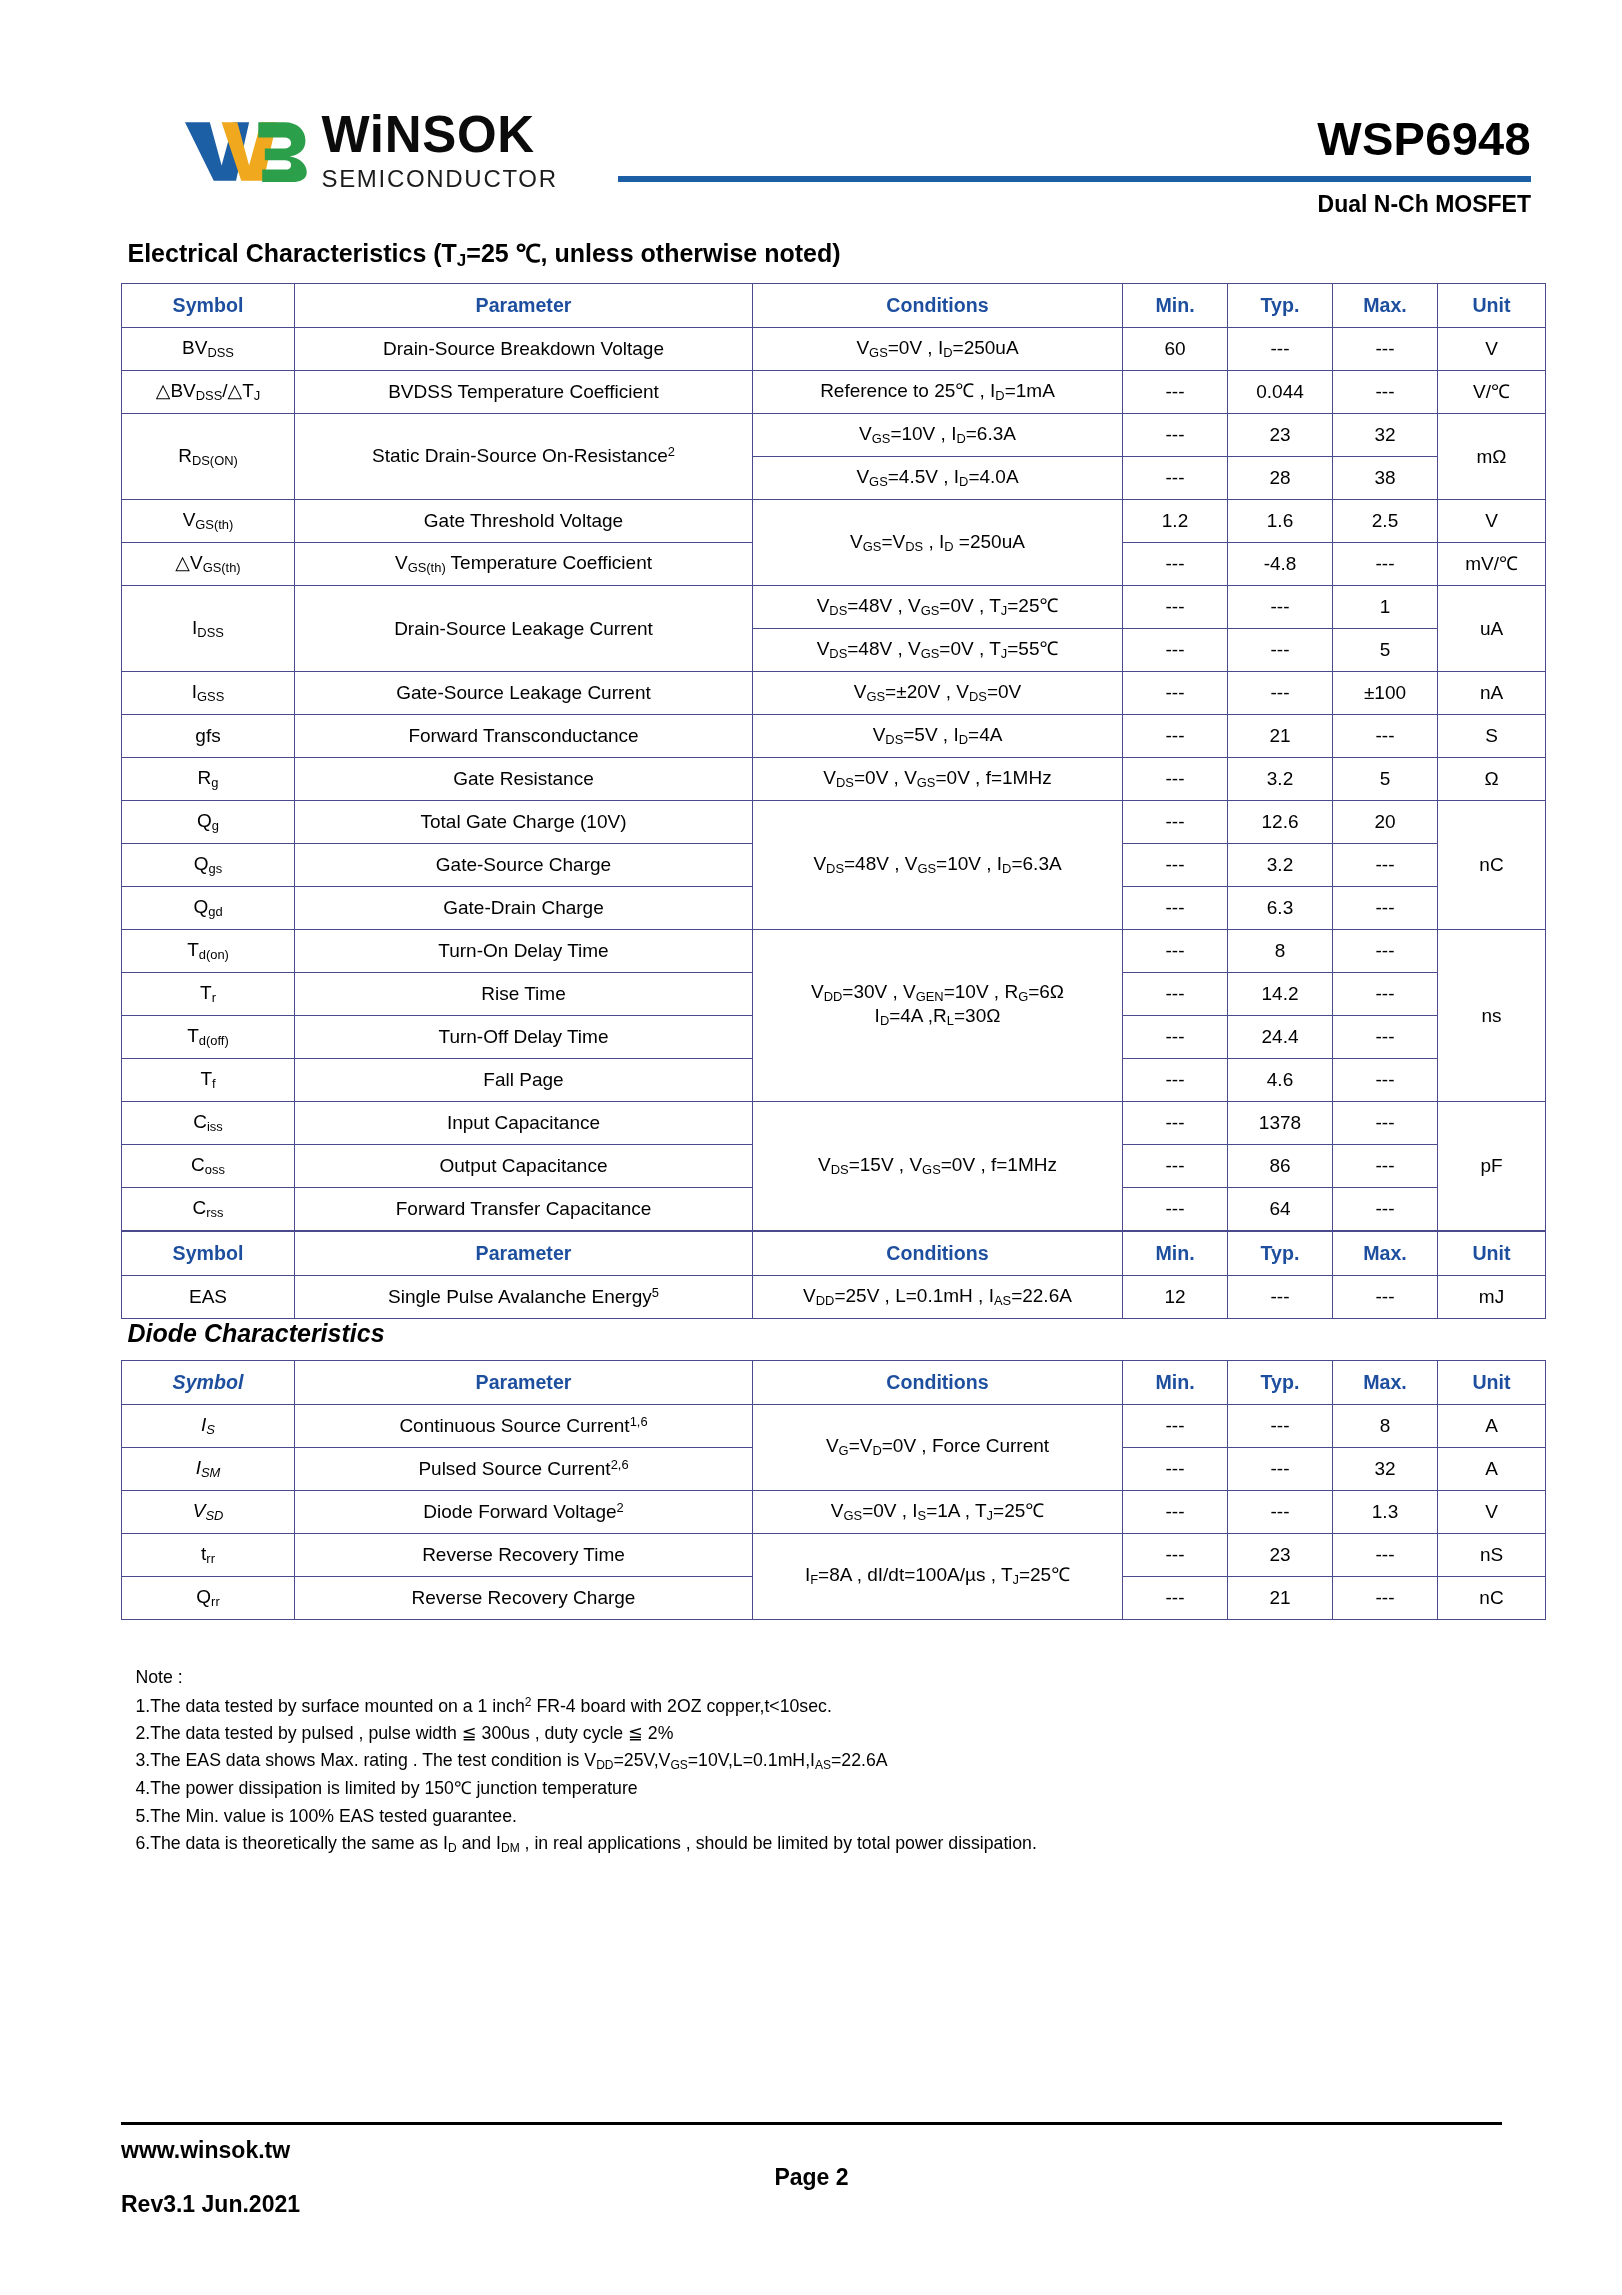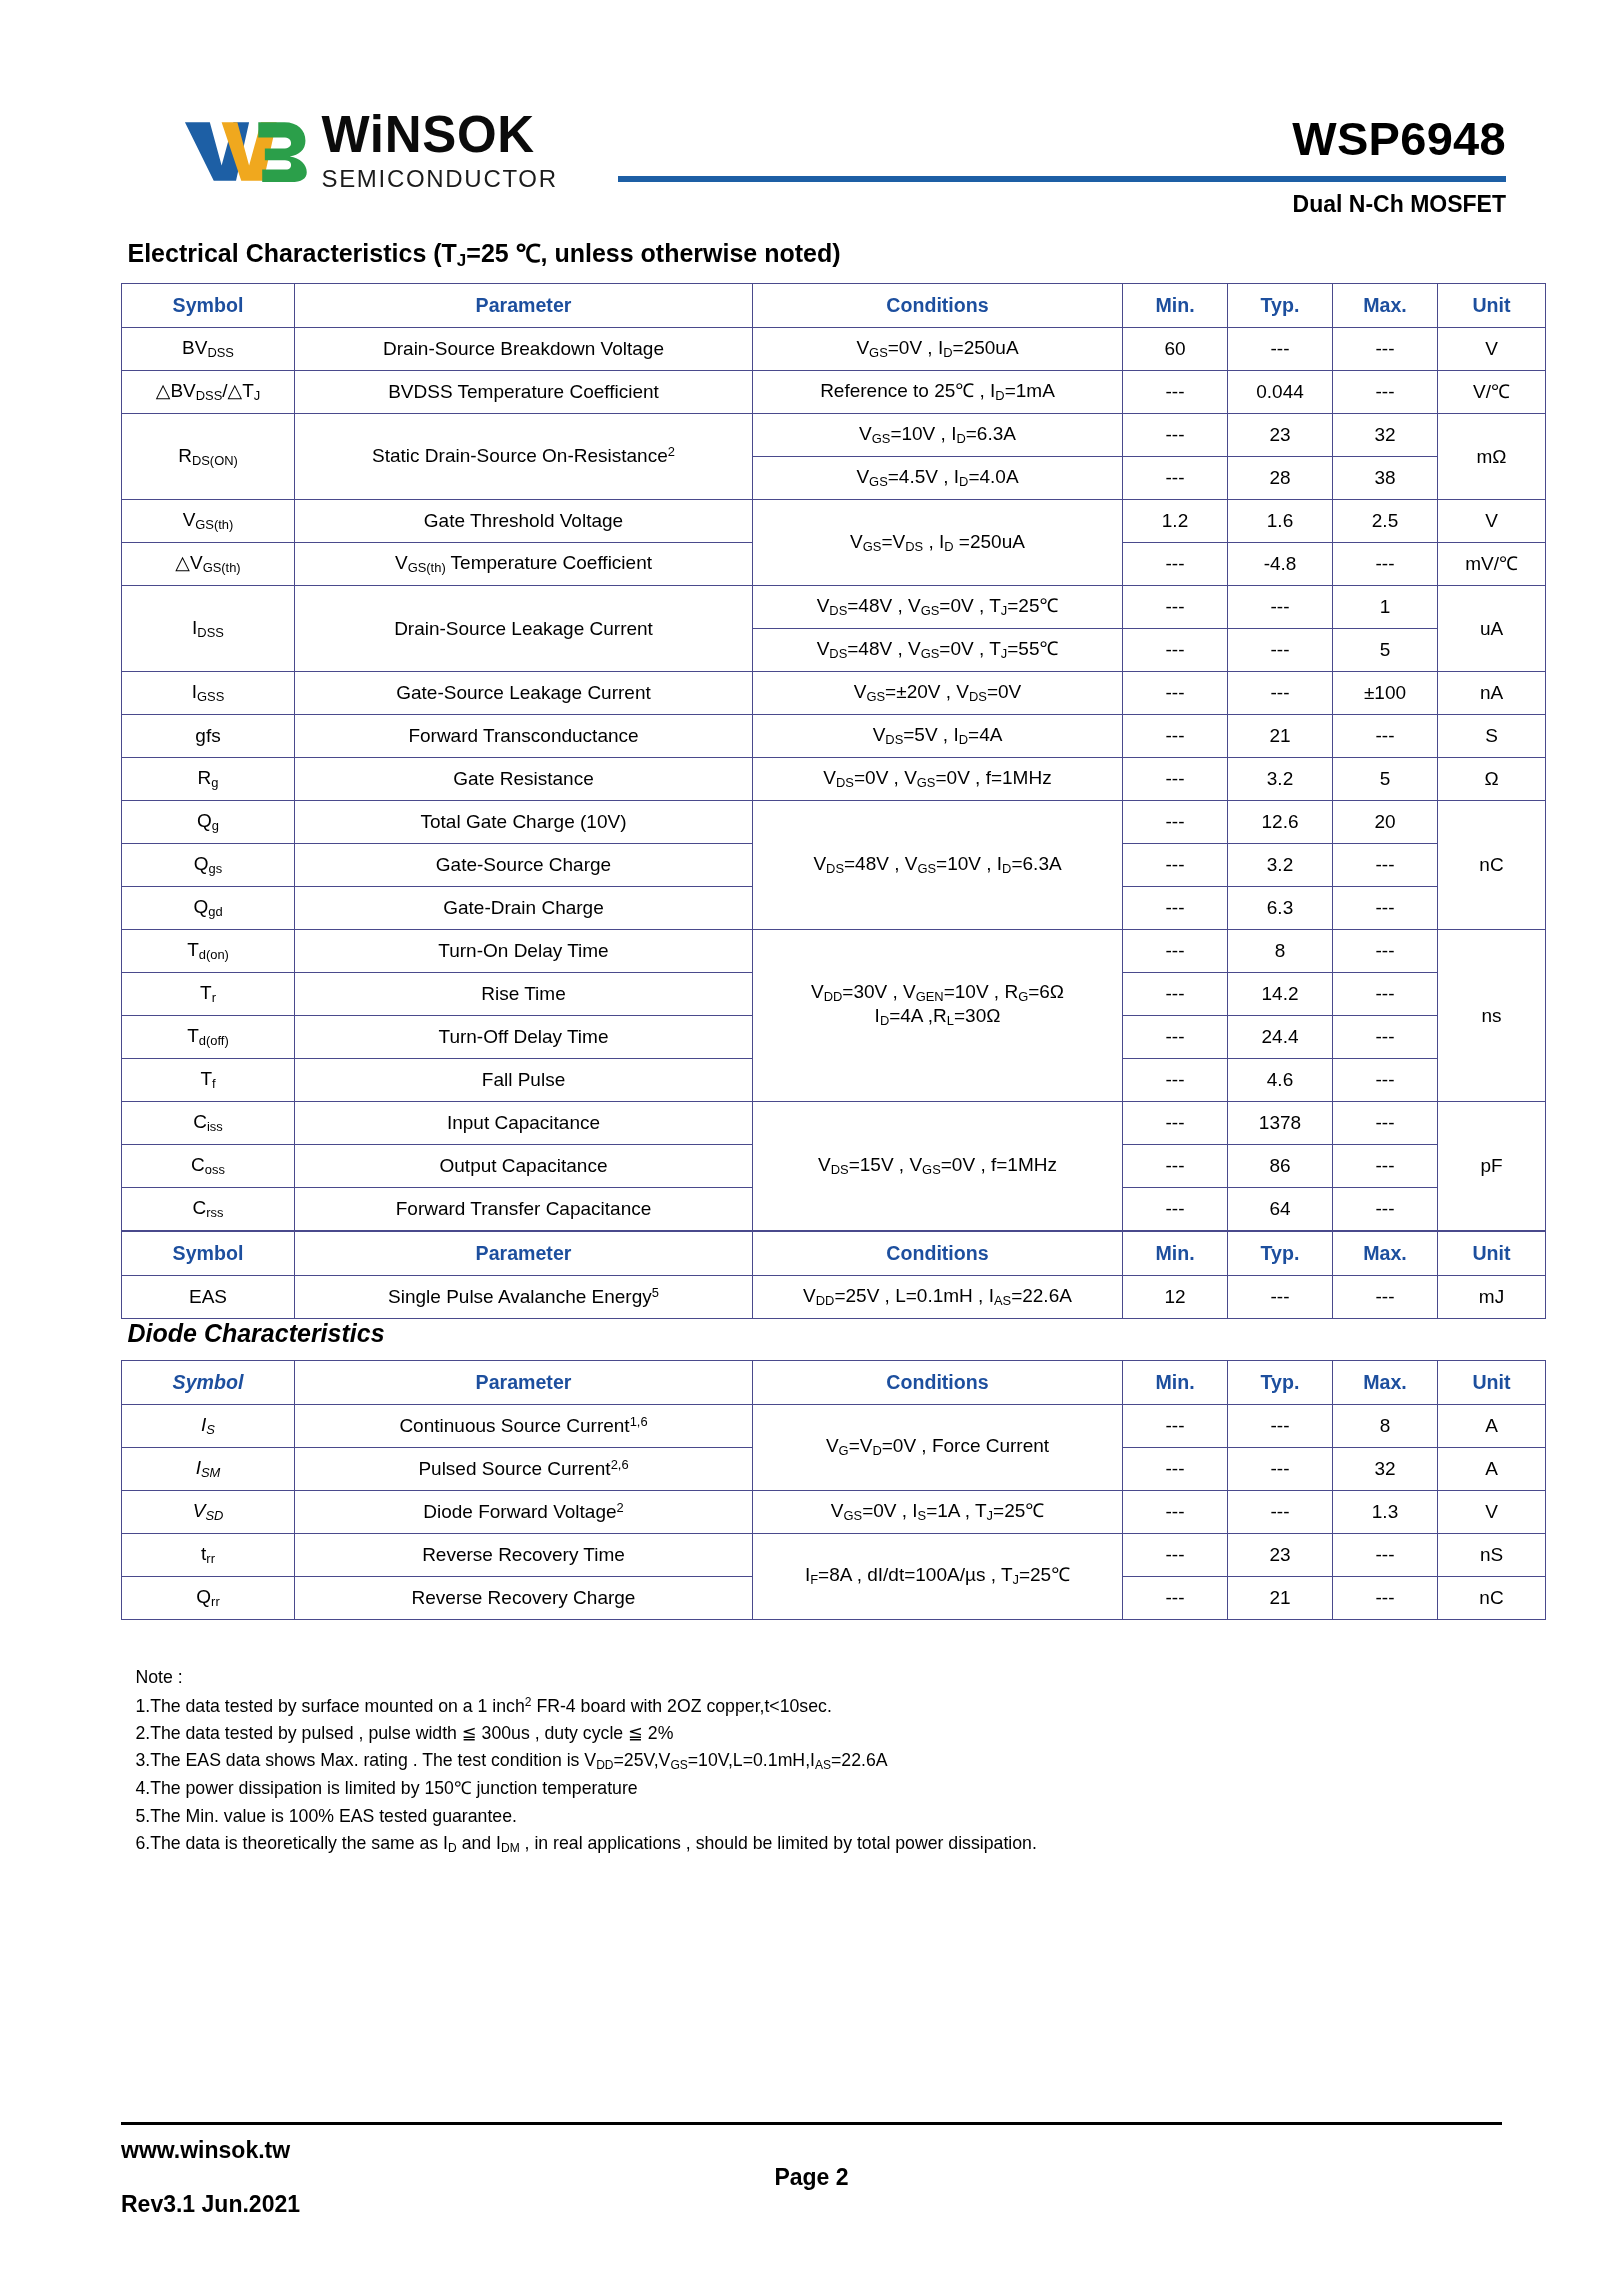--- a/index.html
+++ b/index.html
@@ -11,21 +11,21 @@
     width: 1623px;
     height: 2295px;
     font-family: "Liberation Sans", sans-serif;
     color: #000000;
     position: relative;
   }
   .page {
     width: 1623px;
     height: 2295px;
     box-sizing: border-box;
-    padding: 111px 117px 0 121px;
+    padding: 111px 92px 0 121px;
     position: relative;
   }
 
   
   .header {
     display: flex;
     align-items: flex-start;
     justify-content: space-between;
     height: 124px;
     position: relative;
@@ -357,21 +357,21 @@
       </tr>
       <tr>
         <td>T<sub>d(off)</sub></td>
         <td class="left">Turn-Off Delay Time</td>
         <td>---</td>
         <td>24.4</td>
         <td>---</td>
       </tr>
       <tr>
         <td>T<sub>f</sub></td>
-        <td class="left">Fall Pulse</td>
+        <td class="left">Fall Page</td>
         <td>---</td>
         <td>4.6</td>
         <td>---</td>
       </tr>
       <tr>
         <td>C<sub>iss</sub></td>
         <td class="left">Input Capacitance</td>
         <td class="left" rowspan="3">V<sub>DS</sub>=15V , V<sub>GS</sub>=0V , f=1MHz</td>
         <td>---</td>
         <td>1378</td>

